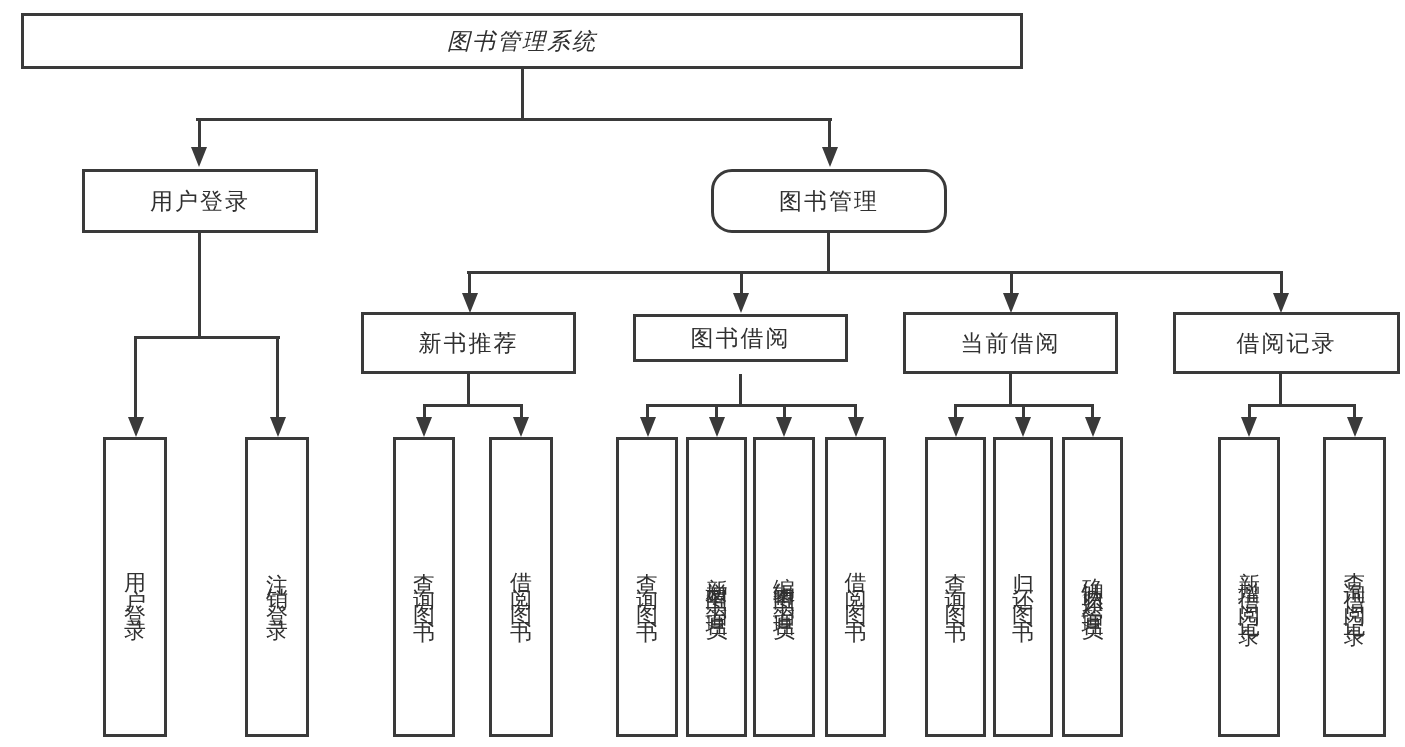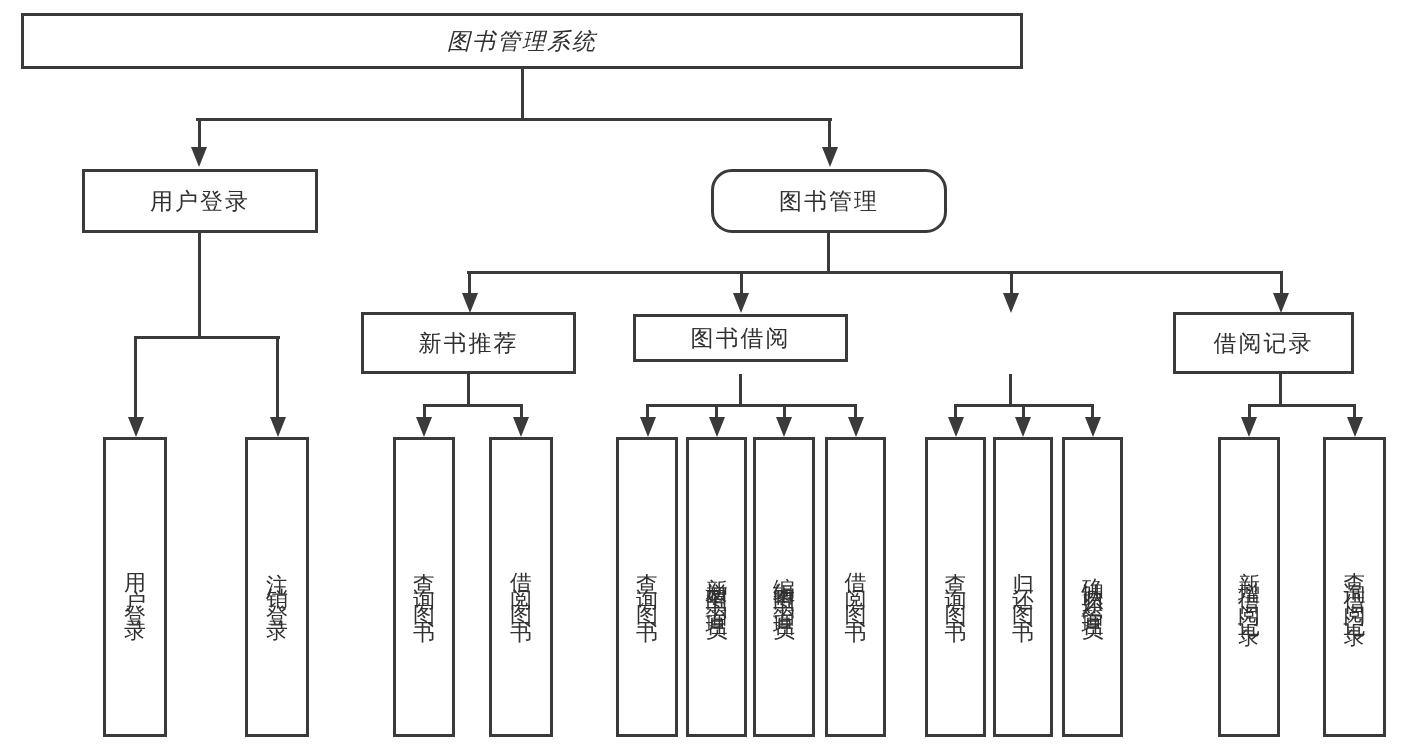--- a/index.html
+++ b/index.html
@@ -97,21 +97,24 @@
   <div class="hnode" style="left:711px;top:169px;width:236px;height:64px;border-radius:21px;">
     <span>图书管理</span>
   </div>
 
   <div class="hnode" style="left:361px;top:312px;width:215px;height:62px;">
     <span>新书推荐</span>
   </div>
   <div class="hnode" style="left:633px;top:314px;width:215px;height:48px;">
     <span>图书借阅</span>
   </div>
-  <div class="hnode" style="left:1173px;top:312px;width:181px;height:62px;">
+  <div class="hnode" style="left:903px;top:312px;width:215px;height:62px;">
+    <span>当前借阅</span>
+  </div>
+  <div class="hnode" style="left:1173px;top:312px;width:227px;height:62px;">
     <span>借阅记录</span>
   </div>
 
   <div class="leaf" style="left:103px;width:64px;">
     <span class="vtext s">用户登录</span>
   </div>
   <div class="leaf" style="left:245px;width:64px;">
     <span class="vtext s">注销登录</span>
   </div>
 

